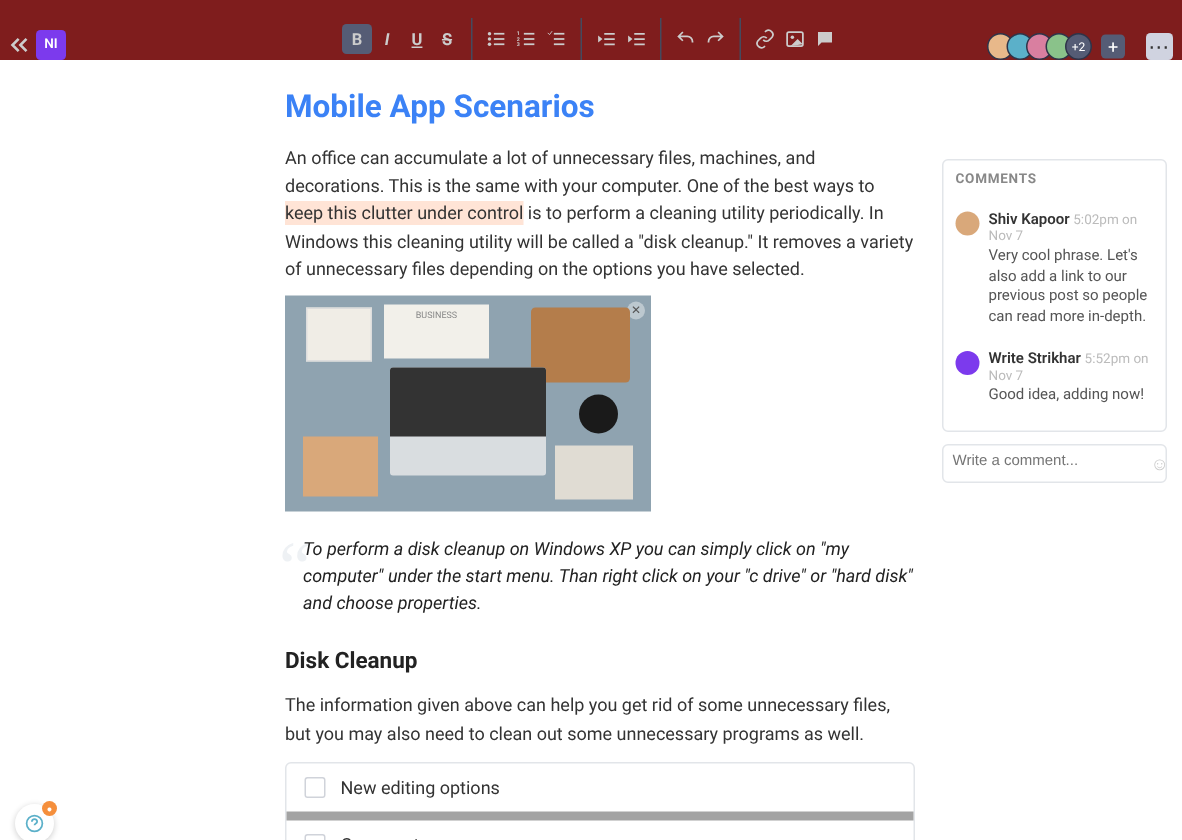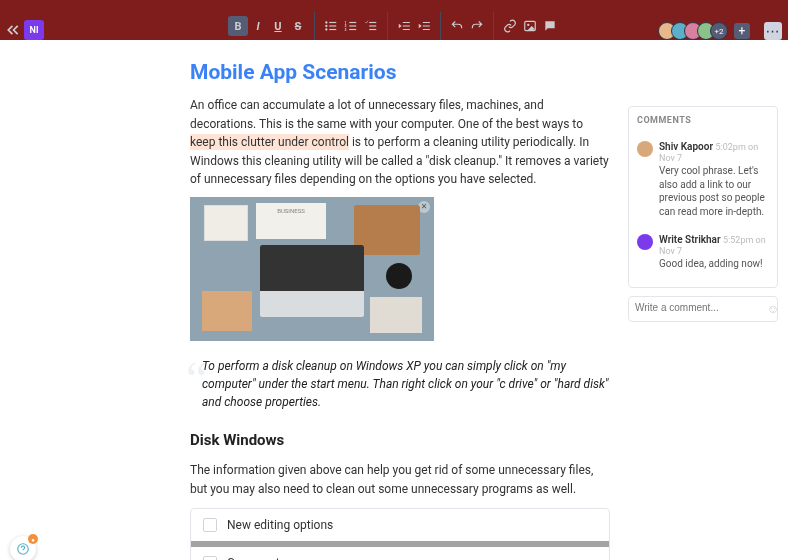--- a/index.html
+++ b/index.html
@@ -188,21 +188,21 @@
           <div class="laptop"></div>
           <div class="coffee"></div>
           <div class="planner"></div>
           <div class="notebk"></div>
         </div>
       </div>
       <div class="quote-block">
         <span class="qmark">“</span>
         <span>To perform a disk cleanup on Windows XP you can simply click on "my computer" under the start menu. Than right click on your "c drive" or "hard disk" and choose properties.</span>
       </div>
-      <h2 class="sub">Disk Windows</h2>
+      <h2 class="sub">Disk Cleanup</h2>
       <p class="doc-p">The information given above can help you get rid of some unnecessary files, but you may also need to clean out some unnecessary programs as well.</p>
 
       <div class="checklist">
         <div class="check-item">
           <span class="chk"></span>
           <span class="ci-label">New editing options</span>
         </div>
         <div class="check-item">
           <span class="chk"></span>
           <span class="ci-label">Comments</span>

